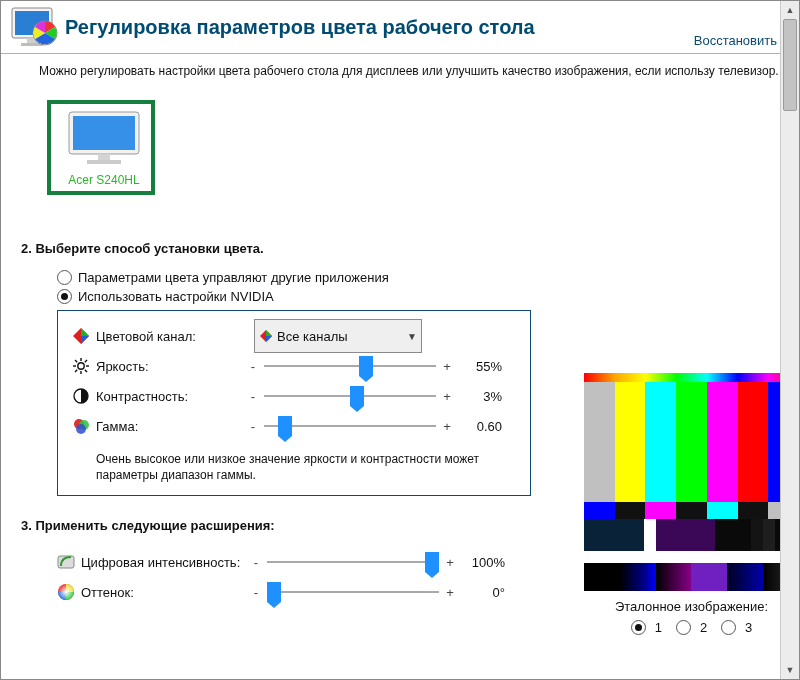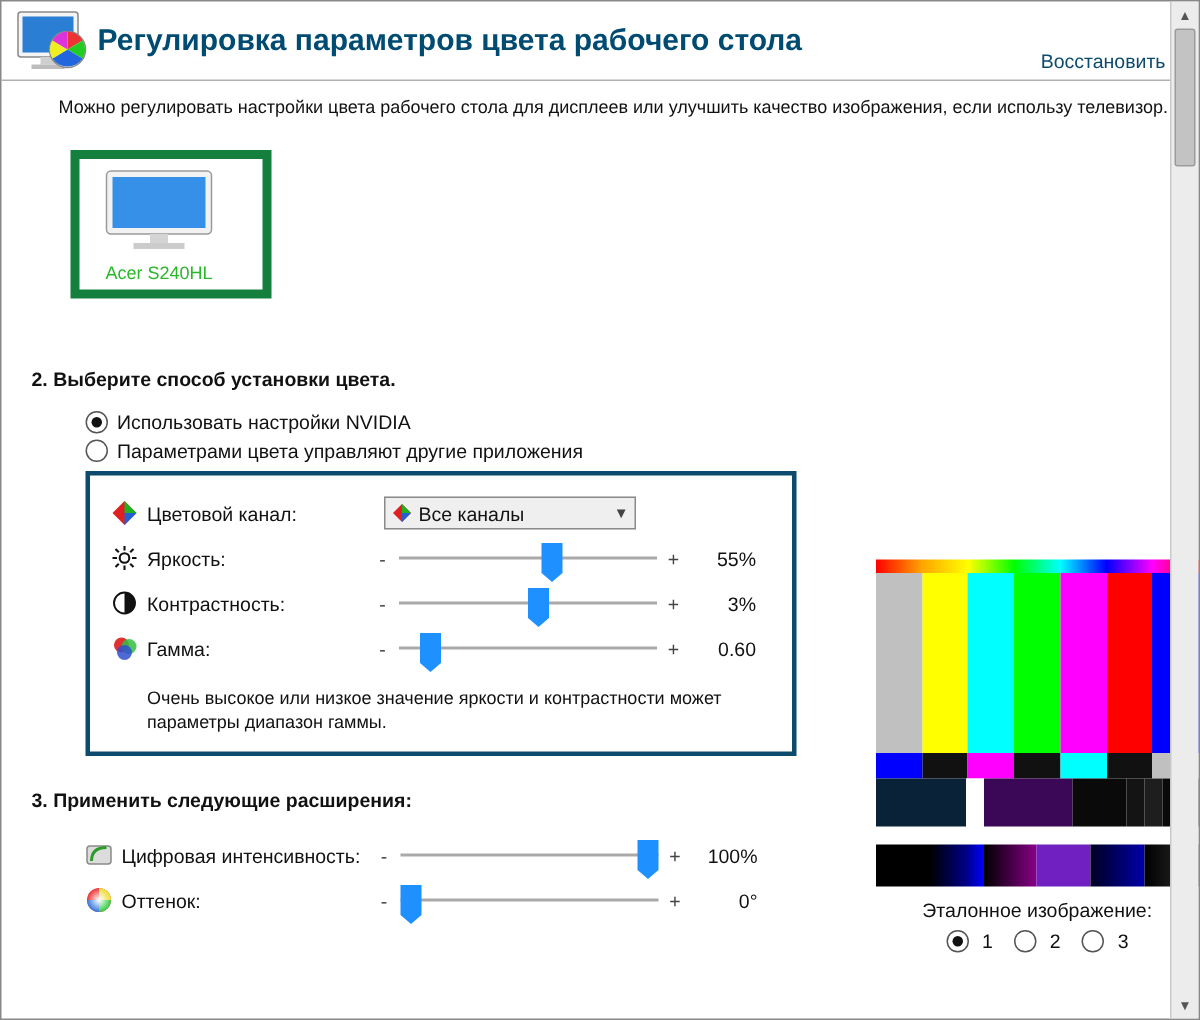--- a/index.html
+++ b/index.html
@@ -5,39 +5,39 @@
   html,body{margin:0;padding:0;font-family:"Segoe UI",Tahoma,sans-serif;font-size:13px;color:#111;background:#fff;}
   .window{position:relative;width:800px;height:680px;overflow:hidden;border:1px solid #888;box-sizing:border-box;}
   .header{display:flex;align-items:center;padding:4px 10px 0 10px;}
   .header-icon{width:48px;height:44px;margin-right:6px;flex-shrink:0;}
   .header-title{font-size:20px;font-weight:bold;color:#004b71;flex:1;}
   .restore{position:absolute;right:22px;top:32px;font-size:13px;color:#0c4a6e;}
   .rule{height:1px;background:#b0b0b0;margin:4px 0 10px 0;}
   .content{padding:0 20px 0 38px;}
   .intro{font-size:12px;margin:0 0 22px 0;}
   .step-h{font-weight:bold;margin:4px 0 14px -18px;font-size:13px;}
-  .display-card{display:inline-block;border:6px solid #15803d;padding:6px 30px 4px 14px;margin-left:8px;text-align:center;}
+  .display-card{display:inline-block;border:4px solid #15803d;padding:6px 8px 4px 14px;margin-left:8px;text-align:center;}
   .monitor{width:78px;height:56px;margin:0 auto;}
   .display-name{color:#2ab82a;font-size:12px;margin-top:4px;}
   .step2{margin-top:46px;}
   .radio-row{display:flex;align-items:center;margin:4px 0 4px 18px;font-size:13px;}
   .radio{width:13px;height:13px;border:1px solid #555;border-radius:50%;margin-right:6px;display:inline-flex;align-items:center;justify-content:center;}
   .radio .dot{width:7px;height:7px;border-radius:50%;background:#111;display:none;}
   .radio.checked .dot{display:block;}
-  .panel{border:3px solid #0c4a6e;padding:10px 14px 12px 14px;margin:6px 0 0 18px;width:474px;box-sizing:border-box;}
+  .panel{border:1px solid #0c4a6e;padding:10px 14px 12px 14px;margin:6px 0 0 18px;width:474px;box-sizing:border-box;}
   .ctl-row{display:flex;align-items:center;height:30px;}
   .ctl-icon{width:18px;height:18px;margin-right:6px;flex-shrink:0;}
   .ctl-label{width:150px;}
   .minus,.plus{color:#444;width:14px;text-align:center;}
   .slider{flex:0 0 172px;height:24px;position:relative;margin:0 4px;}
   .track{position:absolute;left:0;right:0;top:11px;height:2px;background:#a9a9a9;}
   .thumb{position:absolute;top:2px;width:14px;height:20px;background:#1e90ff;}
   .thumb:after{content:"";position:absolute;top:100%;left:0;border-left:7px solid transparent;border-right:7px solid transparent;border-top:6px solid #1e90ff;}
   .val{width:48px;text-align:right;}
-  .combo{width:168px;height:22px;border:1px solid #8a8a8a;background:#efefef;display:flex;align-items:center;padding:4px 4px;box-sizing:border-box;margin-left:8px;}
+  .combo{width:168px;height:22px;border:1px solid #8a8a8a;background:#efefef;display:flex;align-items:center;padding:16px 4px;box-sizing:border-box;margin-left:8px;}
   .combo .arrow{margin-left:auto;font-size:10px;color:#444;}
   .note{font-size:12px;margin:10px 0 0 24px;line-height:1.35;}
   .step3{margin-top:22px;}
   .preview{position:absolute;right:0;top:372px;width:215px;}
   .bars{height:178px;display:flex;flex-direction:column;}
   .mainbars{flex:128;display:flex;}
   .mainbars div{flex:1;}
   .row2{flex:18;display:flex;}
   .row2 div{flex:1;}
   .row3{flex:34;display:flex;}
@@ -84,28 +84,28 @@
         <rect x="8" y="6" width="62" height="34" fill="#3690e8"></rect>
         <rect x="33" y="44" width="12" height="6" fill="#d4d4d4"></rect>
         <rect x="22" y="50" width="34" height="4" fill="#cbcbcb"></rect>
       </svg>
       <div class="display-name">Acer S240HL</div>
     </div>
 
     <div class="step2">
       <div class="step-h">2. Выберите способ установки цвета.</div>
       <div class="radio-row">
+        <span class="radio"></span>
+        <span>Параметрами цвета управляют другие приложения</span>
+      </div>
+      <div class="radio-row">
         <span class="radio checked">
             <span class="dot"></span>
           </span>
         <span>Использовать настройки NVIDIA</span>
-      </div>
-      <div class="radio-row">
-        <span class="radio"></span>
-        <span>Параметрами цвета управляют другие приложения</span>
       </div>
 
       <div class="panel">
         <div class="ctl-row">
           <svg class="ctl-icon" viewBox="0 0 18 18">
             <polygon points="9,1 17,9 9,17 1,9" fill="#e02020"></polygon>
             <polygon points="9,1 17,9 9,9" fill="#20b020"></polygon>
             <polygon points="9,9 17,9 9,17" fill="#2060d0"></polygon>
           </svg>
           <span class="ctl-label">Цветовой канал:</span>

